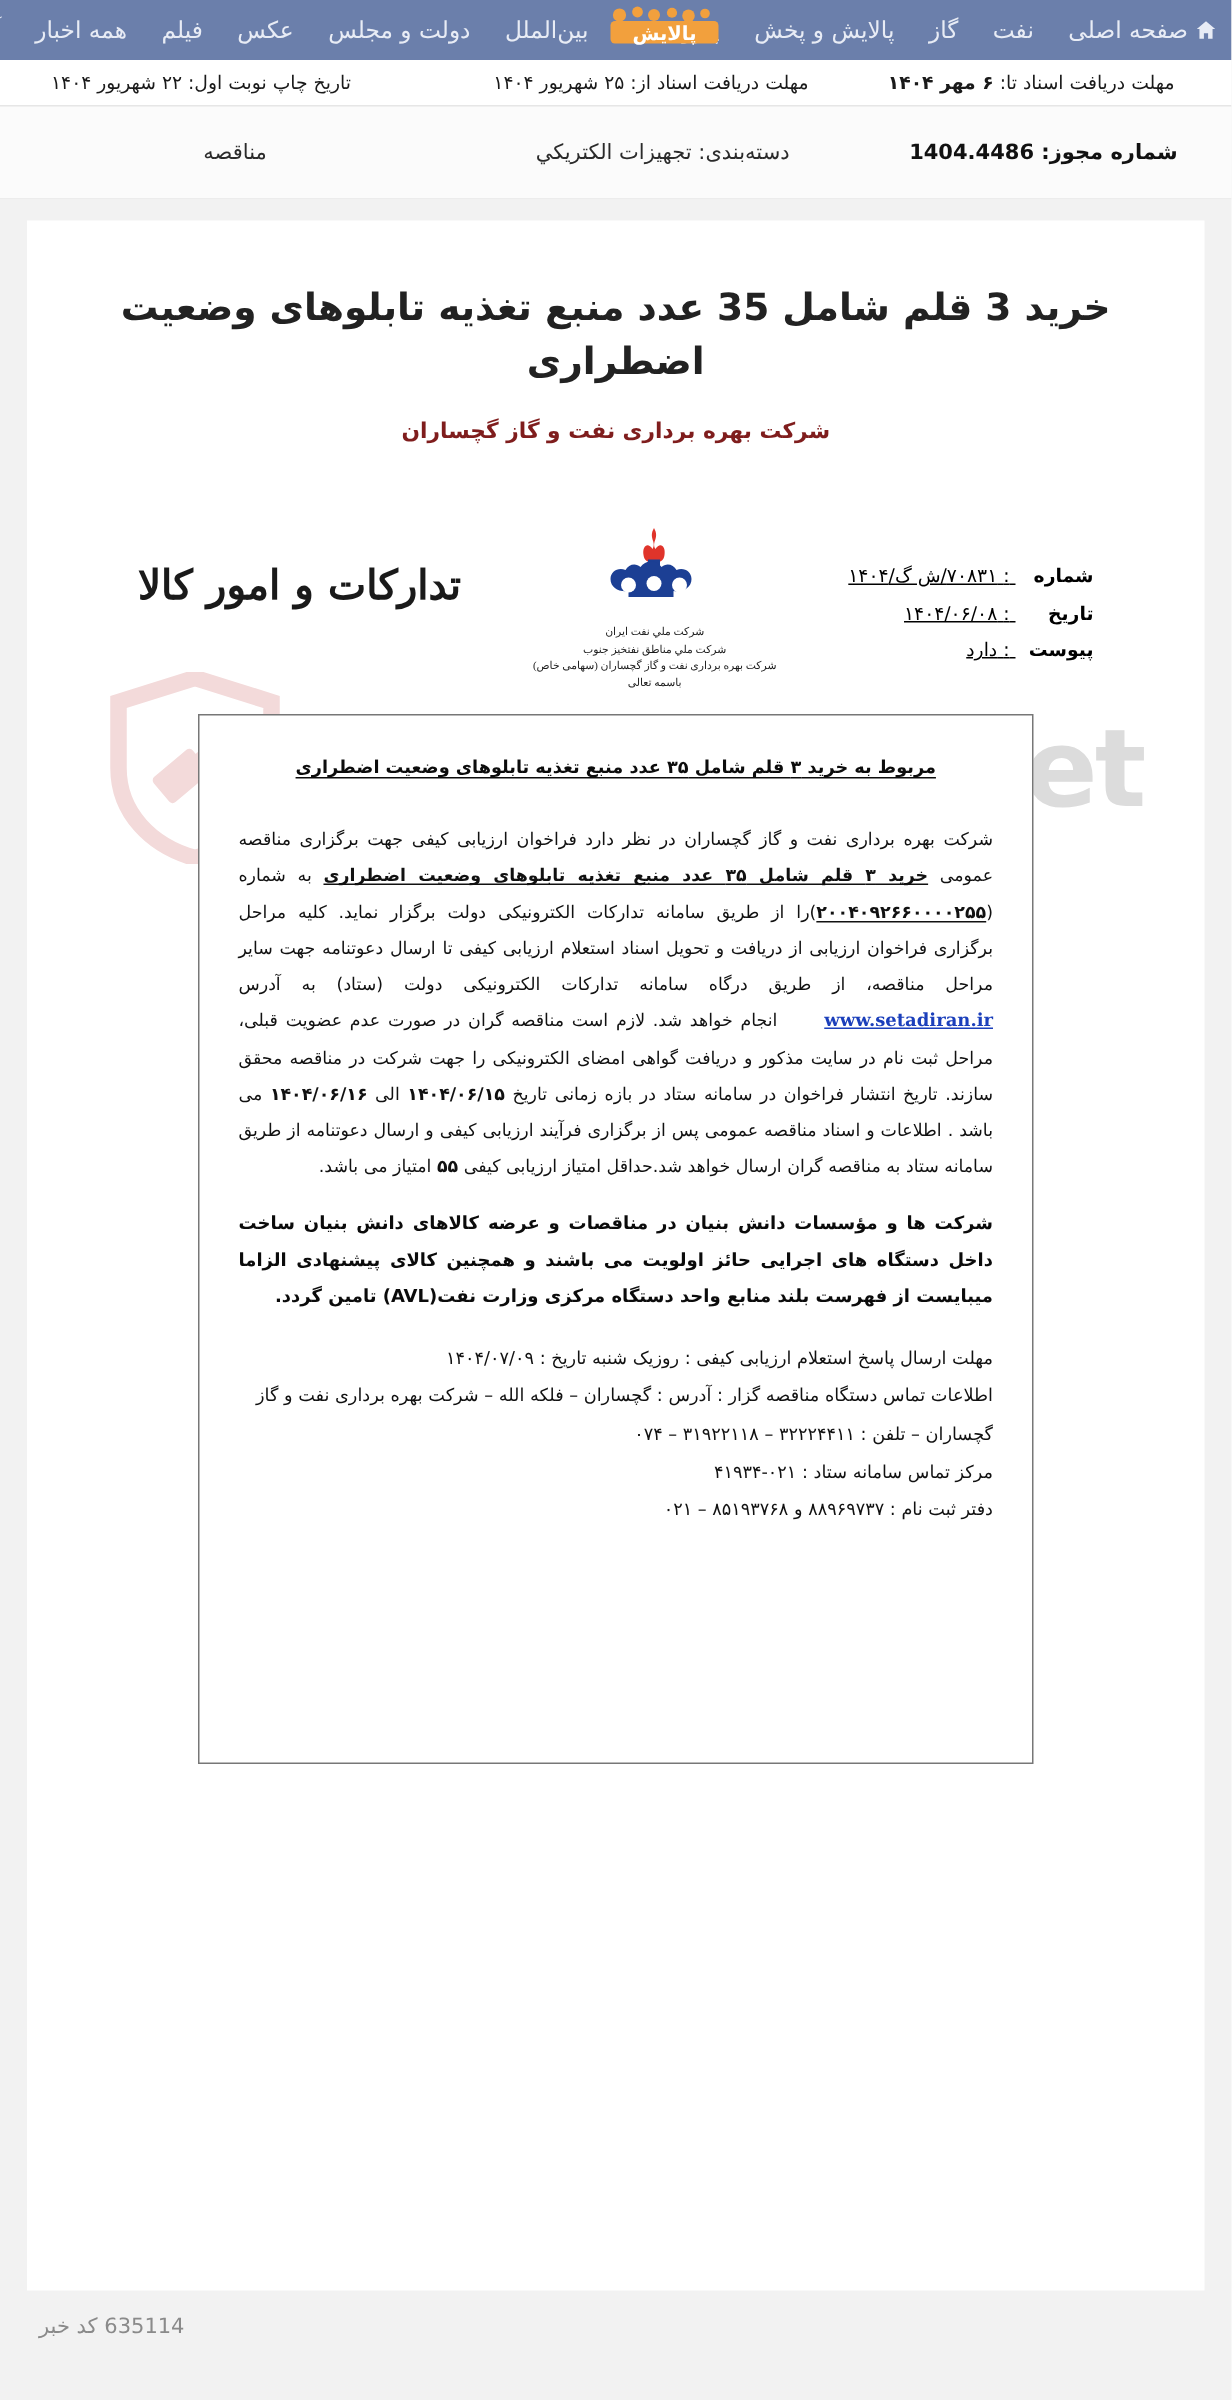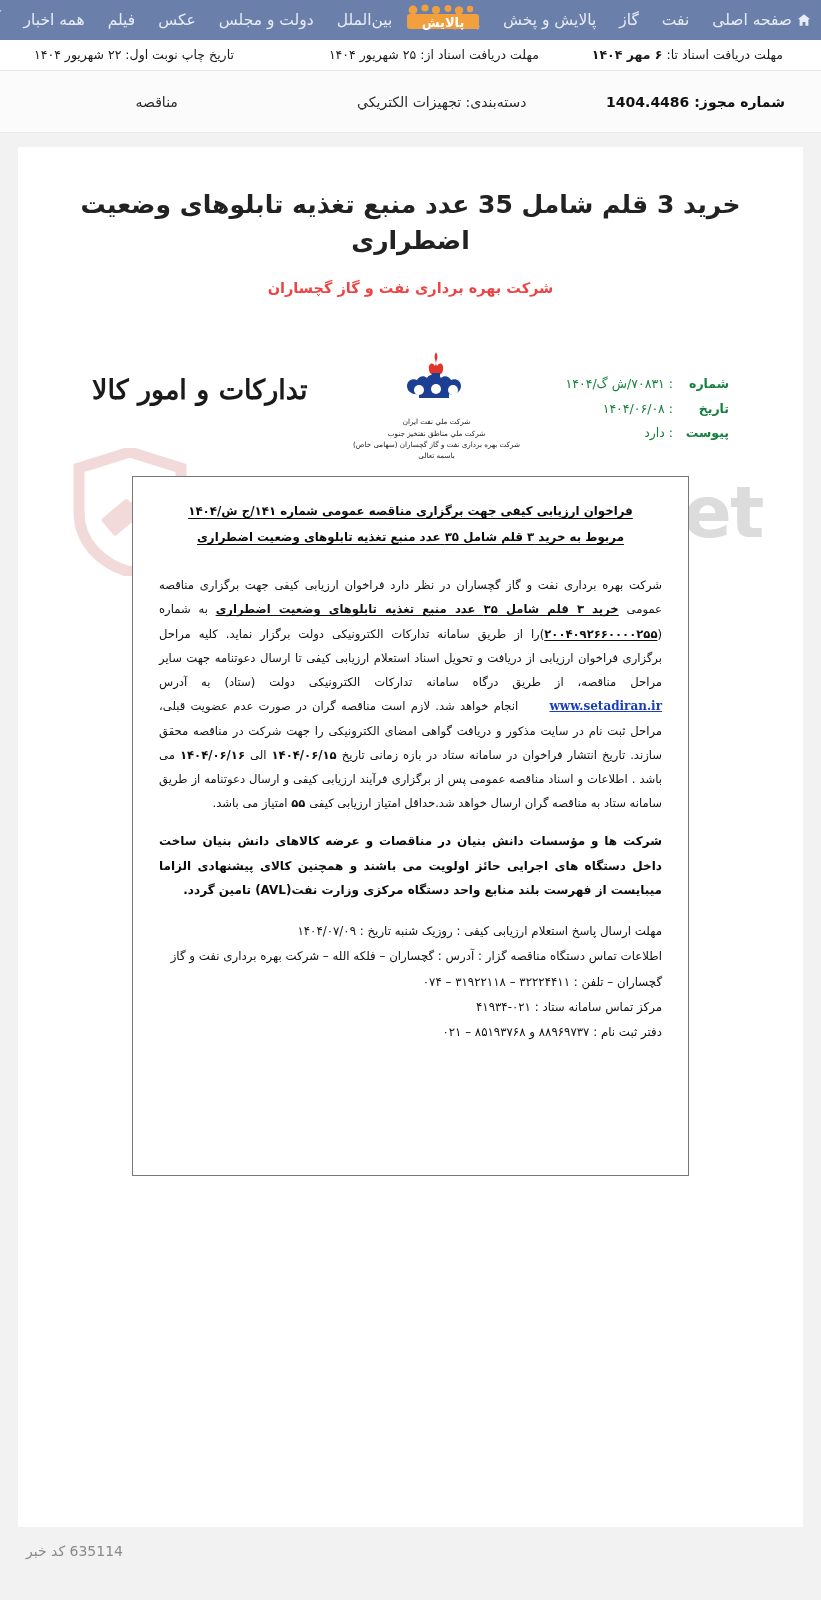--- a/index.html
+++ b/index.html
@@ -119,21 +119,21 @@
     text-align: center;
     letter-spacing: -0.2px;
     padding: 0 6px;
   }
 
   .page-subtitle {
     margin-top: 22px;
     text-align: center;
     font-size: 14.5px;
     font-weight: 700;
-    color: #ef4444;
+    color: #7f1d1d;
   }
 
   
   .watermark {
     position: absolute;
     top: 300px;
     left: 0;
     right: 0;
     height: 130px;
     display: flex;
@@ -168,36 +168,37 @@
   }
   .doc-brand {
     font-family: "DejaVu Serif", "Liberation Serif", serif;
     font-size: 27px;
     font-weight: 700;
     color: #1a1a1a;
     letter-spacing: -1px;
     margin-top: 26px;
     white-space: nowrap;
   }
-  .doc-emblem { text-align: center; margin-top: 2px; }
+  .doc-emblem { text-align: center; margin-top: 2px; font-family: Liberation Serif, serif; }
   .doc-emblem svg { display: block; margin: 0 auto; }
   .emblem-lines { margin-top: 4px; }
   .emblem-lines div {
     font-size: 7.2px;
     color: #1b1b1b;
     line-height: 1.55;
     white-space: nowrap;
   }
   .doc-refs {
     margin-top: 24px;
     font-size: 12.5px;
-    color: #15803d;
+    color: #000000;
     line-height: 1.95;
     text-align: right;
     white-space: nowrap;
+    text-decoration: underline;
   }
   .doc-refs .lbl { font-weight: 700; display: inline-block; min-width: 52px; }
 
   .doc-sheet {
     border: 1px solid #777;
     margin: 10px 88px 0 88px;
     padding: 22px 26px 30px 26px;
     background: #fff;
     min-height: 700px;
   }
@@ -373,21 +374,20 @@
           <div>شرکت ملي مناطق نفتخیز جنوب</div>
           <div>شرکت بهره برداری نفت و گاز گچساران (سهامی خاص)</div>
           <div>باسمه تعالی</div>
         </div>
       </div>
 
       <div class="doc-brand">تدارکات و امور کالا</div>
     </div>
 
     <div class="doc-sheet">
-      <div class="t-line">فراخوان ارزیابی کیفی جهت برگزاری مناقصه عمومی شماره ۱۴۱/ج ش/۱۴۰۴</div>
       <div class="t-line">مربوط به خرید ۳ قلم شامل ۳۵ عدد منبع تغذیه تابلوهای وضعیت اضطراری</div>
 
       <div class="doc-body">
         <span>شرکت بهره برداری نفت و گاز گچساران در نظر دارد فراخوان ارزیابی کیفی جهت برگزاری مناقصه عمومی</span>
         <b class="u">خرید ۳ قلم شامل ۳۵ عدد منبع تغذیه تابلوهای وضعیت اضطراری</b>
         <span>به شماره (</span><b class="u">۲۰۰۴۰۹۲۶۶۰۰۰۰۲۵۵</b><span>)را از طریق سامانه تدارکات الکترونیکی دولت برگزار نماید. کلیه مراحل برگزاری فراخوان ارزیابی از دریافت و تحویل اسناد استعلام ارزیابی کیفی تا ارسال دعوتنامه جهت سایر مراحل مناقصه، از طریق درگاه سامانه تدارکات الکترونیکی دولت (ستاد) به آدرس</span>
         <a class="doc-link">www.setadiran.ir</a>
         <span>انجام خواهد شد. لازم است مناقصه گران در صورت عدم عضویت قبلی، مراحل ثبت نام در سایت مذکور و دریافت گواهی امضای الکترونیکی را جهت شرکت در مناقصه محقق سازند. تاریخ انتشار فراخوان در سامانه ستاد در بازه زمانی تاریخ</span>
         <b>۱۴۰۴/۰۶/۱۵</b>
         <span>الی</span>

